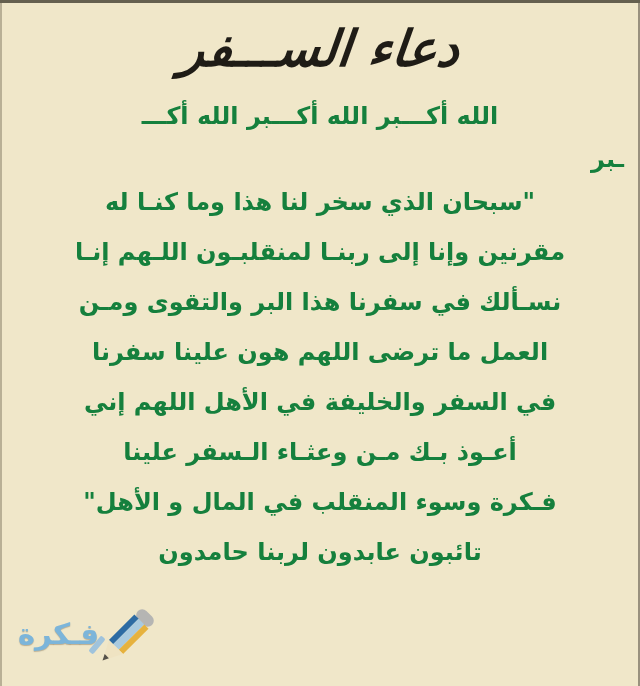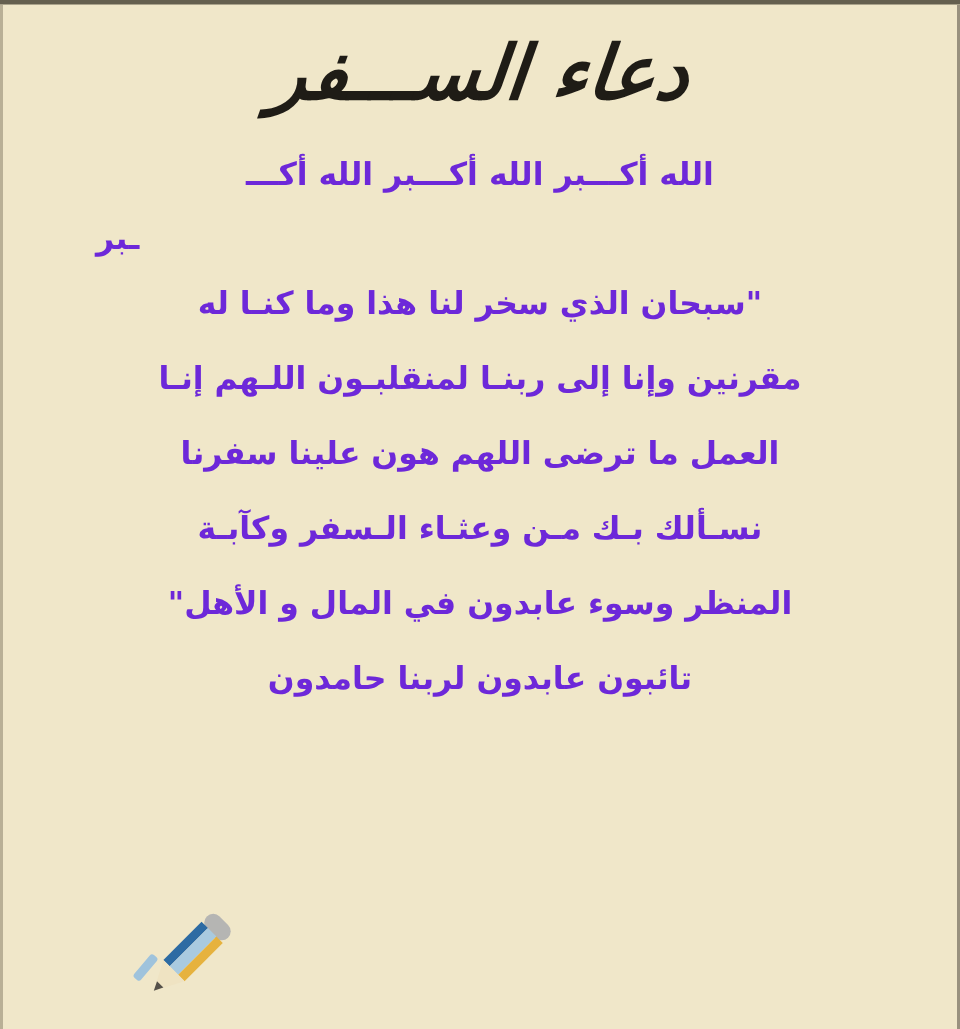--- a/index.html
+++ b/index.html
@@ -31,27 +31,27 @@
     position: absolute;
     top: 88px; left: 0; right: 0;
     padding: 0 16px;
   }
   .line {
     direction: rtl;
     unicode-bidi: embed;
     text-align: center;
     font-family: "DejaVu Sans", sans-serif;
     font-weight: bold;
-    font-size: 21px;
+    font-size: 24px;
     line-height: 50px;
-    color: #6d28d9;
+    color: #15803d;
     white-space: nowrap;
   }
   .line.cont {
-    text-align: left;
+    text-align: right;
     padding-left: 48px;
     line-height: 36px;
   }
   .watermark {
     position: absolute;
     left: 10px;
     top: 612px;
     width: 165px;
     height: 72px;
     z-index: 5;
@@ -90,27 +90,30 @@
 
 <div class="page">
 
   <div class="title">دعاء الســـفر</div>
 
   <div class="dua">
     <div class="line">الله أكـــبر الله أكـــبر الله أكـــ</div>
     <div class="line cont">ـبر</div>
     <div class="line">"سبحان الذي سخر لنا هذا وما كنـا له</div>
     <div class="line">مقرنين وإنا إلى ربنـا لمنقلبـون اللـهم إنـا</div>
+    <div class="line">نسـألك في سفرنا هذا البر والتقوى ومـن</div>
     <div class="line">العمل ما ترضى اللهم هون علينا سفرنا</div>
-    <div class="line">نسـألك بـك مـن وعثـاء الـسفر وكآبـة</div>
-    <div class="line">المنظر وسوء عابدون في المال و الأهل"</div>
+    <div class="line">في السفر والخليفة في الأهل اللهم إني</div>
+    <div class="line">أعـوذ بـك مـن وعثـاء الـسفر علينا</div>
+    <div class="line">فـكرة وسوء المنقلب في المال و الأهل"</div>
     <div class="line">تائبون عابدون لربنا حامدون</div>
   </div>
 
   <div class="watermark">
+    <div class="brand-ar">فـكرة</div>
     <div class="brand-domain">fokera.com</div>
   </div>
 
   <svg class="pencil" viewBox="0 0 84 84" aria-hidden="true">
 
     <rect x="8" y="34" width="6" height="20" rx="2" fill="#9fc3dc" transform="rotate(40 11 44)"></rect>
 
     <g transform="rotate(45 42 34)">
       <rect x="32" y="4" width="20" height="12" rx="6" fill="#b5b5b3"></rect>
       <rect x="32" y="15" width="6" height="36" fill="#2d6ba3"></rect>

